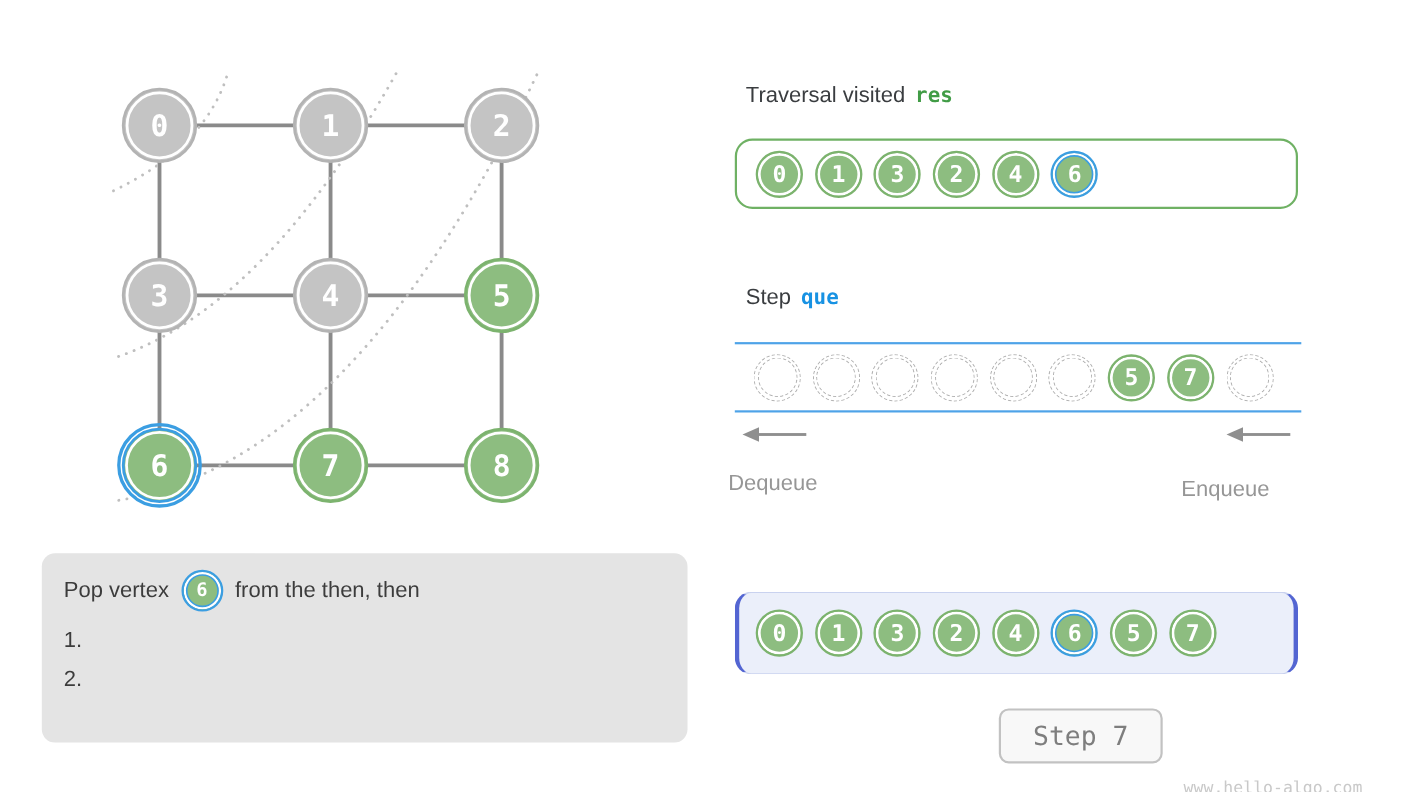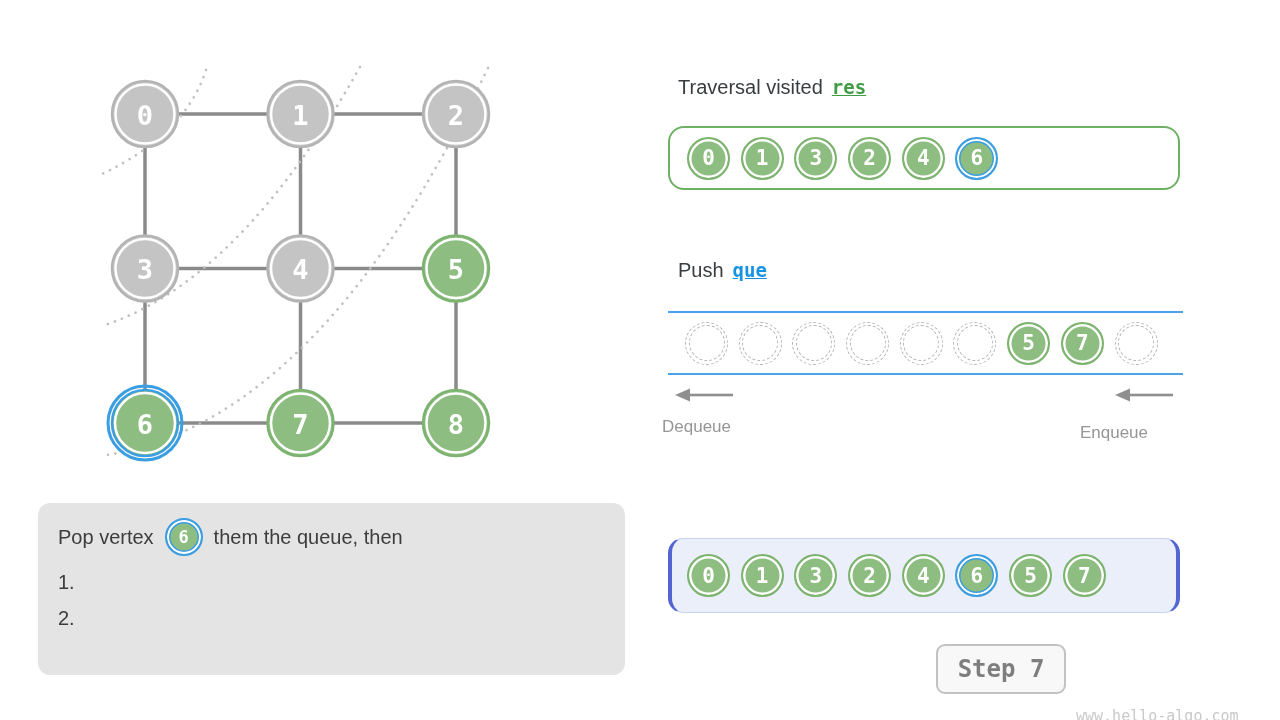--- a/index.html
+++ b/index.html
@@ -27,21 +27,21 @@
     display:flex;align-items:center;justify-content:center;
     color:#fff;font-family:"DejaVu Sans Mono",monospace;font-weight:bold;font-size:21px;
   }
   .cell.green{background:var(--green-fill);border:2px solid var(--green-border);box-shadow:inset 0 0 0 2.5px #fff;}
   .cell.hl{background:var(--green-fill);border:2.5px solid var(--hl-blue);box-shadow:inset 0 0 0 2px #fff, inset 0 0 0 3.5px var(--hl-blue);}
   .cell.empty{border:1.5px dashed var(--dash);position:relative;}
   .cell.empty::after{content:"";position:absolute;inset:2.5px;border:1.5px dashed var(--dash);border-radius:50%;}
 
   
   .sec-title{position:absolute;left:678px;font-size:20px;line-height:24px;color:var(--header-text);}
-  code{font-family:"DejaVu Sans Mono",monospace;font-weight:bold;text-decoration:underline;}
+  code{font-family:"DejaVu Sans Mono",monospace;font-weight:bold;}
   .sec-title code{margin-left:9px;font-size:19px;}
   .c-res{color:var(--res-green);}
   .c-que{color:var(--que-blue);}
   .c-visited{color:var(--visited-indigo);}
 
   .res-box{
     position:absolute;left:668px;top:126px;width:512px;height:64px;box-sizing:border-box;
     border:2px solid var(--res-box-border);border-radius:16px;padding-left:17px;
   }
   .queue-box{
@@ -49,40 +49,40 @@
     border-top:2px solid var(--queue-line);border-bottom:2px solid var(--queue-line);padding-left:17px;
   }
   .visited-box{
     position:absolute;left:668px;top:538px;width:512px;height:75px;box-sizing:border-box;
     background:var(--visited-bg);
     border:1px solid var(--visited-thin);
     border-left:4px solid var(--visited-border);border-right:4px solid var(--visited-border);
     border-radius:15px;padding-left:15px;
   }
   .arrow{position:absolute;}
-  .arrow-label{position:absolute;font-size:17px;color:var(--muted);}
+  .arrow-label{position:absolute;font-size:20px;color:var(--muted);margin-top:11px;}
 
   
   .explain{
     position:absolute;left:38px;top:503px;width:587px;height:172px;box-sizing:border-box;
     background:var(--exp-bg);border-radius:12px;padding:11px 18px 0 20px;
     color:var(--exp-text);font-size:20px;
   }
   .exp-line1{display:flex;align-items:center;gap:11px;height:46px;}
   .cell.inline{width:38px;height:38px;font-size:17px;}
   .exp-item{display:flex;margin-top:9px;line-height:27px;}
   .exp-item .num{flex:0 0 42px;}
   .exp-item code{font-size:19px;}
 
   
   .step-btn{
-    position:absolute;left:936px;top:644px;width:130px;height:50px;box-sizing:border-box;
+    position:absolute;left:908px;top:644px;width:149px;height:50px;box-sizing:border-box;
     background:var(--step-bg);border:2px solid var(--step-border);border-radius:9px;
     display:flex;align-items:center;justify-content:center;
-    font-family:"DejaVu Sans Mono",monospace;font-weight:bold;font-size:24px;color:var(--step-text);
+    font-family:"DejaVu Sans Mono",monospace;font-weight:normal;font-size:24px;color:var(--step-text);
   }
   .watermark{
     position:absolute;left:1076px;top:679px;
     font-family:"DejaVu Sans Mono",monospace;font-size:15px;color:var(--watermark);margin-top:28px;
   }
 </style>
 </head>
 <body>
 
 <div class="stage">
@@ -148,21 +148,21 @@
         <circle cx="456" cy="423" r="33" class="v-green"></circle>
         <circle cx="456" cy="423" r="29.5" class="v-white"></circle>
         <text x="456" y="423" dy="1" dominant-baseline="central" class="v-label">8</text>
       </g>
     </svg>
 
   <div class="explain">
     <div class="exp-line1">
       <span>Pop vertex</span>
       <span class="cell hl inline">6</span>
-      <span>them the queue, then</span>
+      <span>from the then, then</span>
     </div>
     <div class="exp-item">
       <span class="num">1.</span>
     </div>
     <div class="exp-item">
       <span class="num">2.</span>
     </div>
   </div>
 
   <div class="sec-title" style="top:75px">
@@ -171,21 +171,21 @@
   <div id="res-cells" class="res-box cellrow">
       <div class="cell green">0</div>
       <div class="cell green">1</div>
       <div class="cell green">3</div>
       <div class="cell green">2</div>
       <div class="cell green">4</div>
       <div class="cell hl">6</div>
     </div>
 
   <div class="sec-title" style="top:258px">
-    <span>Push</span><code class="c-que">que</code>
+    <span>Step</span><code class="c-que">que</code>
   </div>
   <div id="queue-cells" class="queue-box cellrow">
       <div class="cell empty"></div>
       <div class="cell empty"></div>
       <div class="cell empty"></div>
       <div class="cell empty"></div>
       <div class="cell empty"></div>
       <div class="cell empty"></div>
       <div class="cell green">5</div>
       <div class="cell green">7</div>

